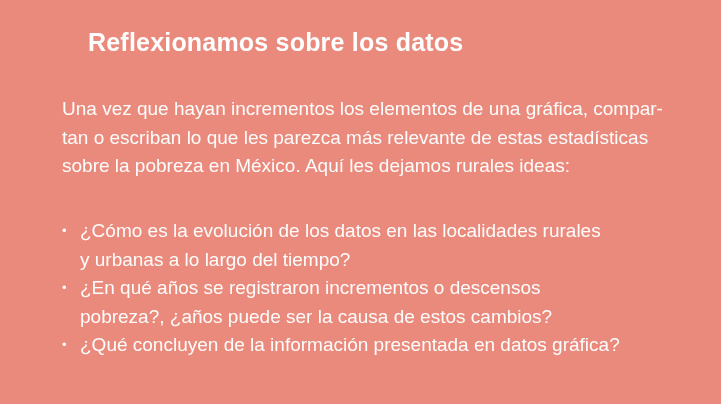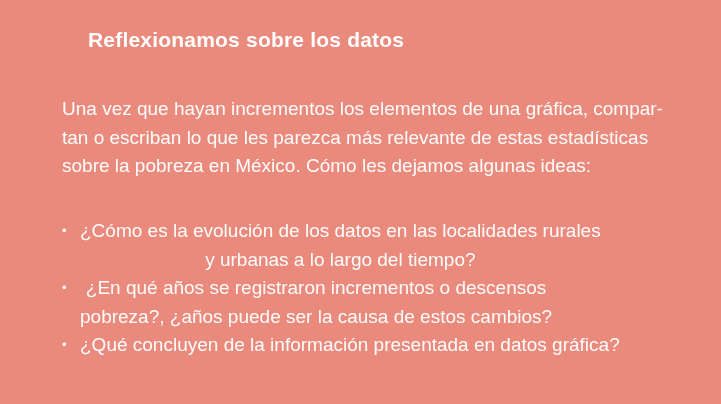--- a/index.html
+++ b/index.html
@@ -11,21 +11,21 @@
     font-family: "Liberation Sans", sans-serif;
     color: #FFFFFF;
     overflow: hidden;
     box-sizing: border-box;
   }
   .heading {
     position: absolute;
     left: 88px;
     top: 28px;
     margin: 0;
-    font-size: 21px;
+    font-size: 25px;
     font-weight: bold;
     letter-spacing: 0.2px;
     color: #FFFFFF;
     white-space: nowrap;
   }
   .intro {
     position: absolute;
     left: 62px;
     top: 95px;
     font-size: 19px;
@@ -47,33 +47,33 @@
     align-items: flex-start;
   }
   .bullet {
     flex: 0 0 18px;
     width: 18px;
     font-size: 13px;
     line-height: 28.5px;
     color: #FEFDFC;
     user-select: none;
   }
-  .q-lines .line { white-space: nowrap; text-align: center; }
+  .q-lines .line { white-space: nowrap; }
 </style>
 </head>
 <body>
 
 <div class="panel">
 
   <h1 class="heading">Reflexionamos sobre los datos</h1>
 
   <div class="intro">
     <div class="line">Una vez que hayan incrementos los elementos de una gráfica, compar-</div>
     <div class="line">tan o escriban lo que les parezca más relevante de estas estadísticas</div>
-    <div class="line">sobre la pobreza en México. Cómo les dejamos algunas ideas:</div>
+    <div class="line">sobre la pobreza en México. Aquí les dejamos rurales ideas:</div>
   </div>
 
   <div class="questions">
 
     <div class="q-item">
       <span class="bullet">•</span>
       <div class="q-lines">
         <div class="line">¿Cómo es la evolución de los datos en las localidades rurales</div>
         <div class="line">y urbanas a lo largo del tiempo?</div>
       </div>

